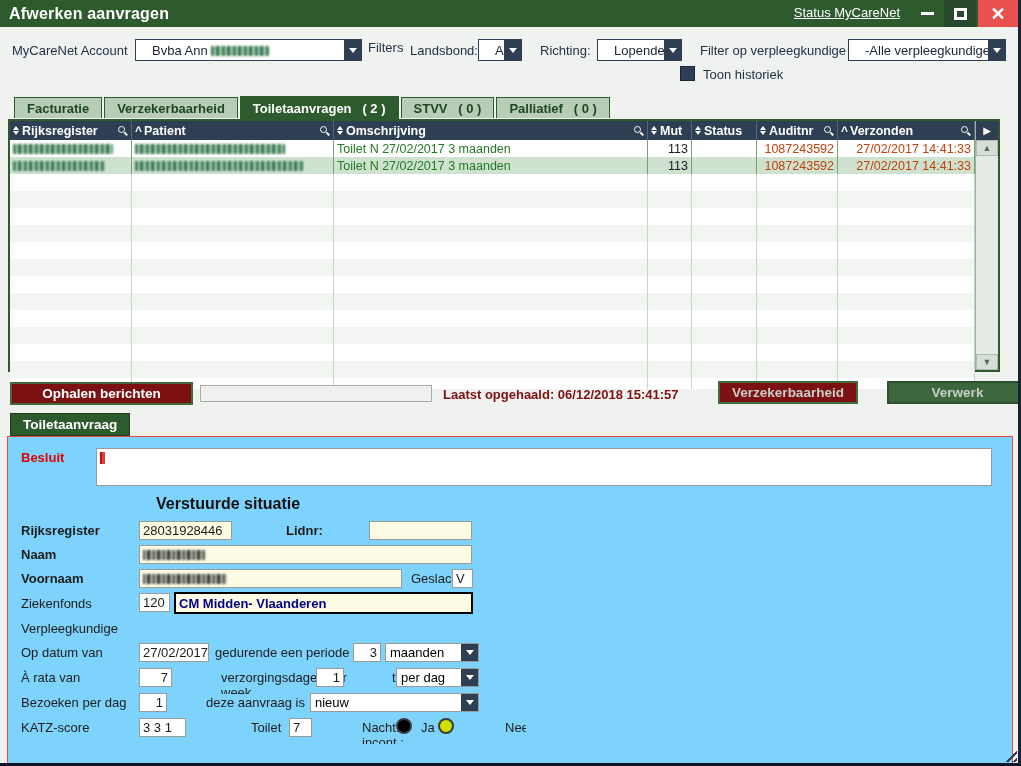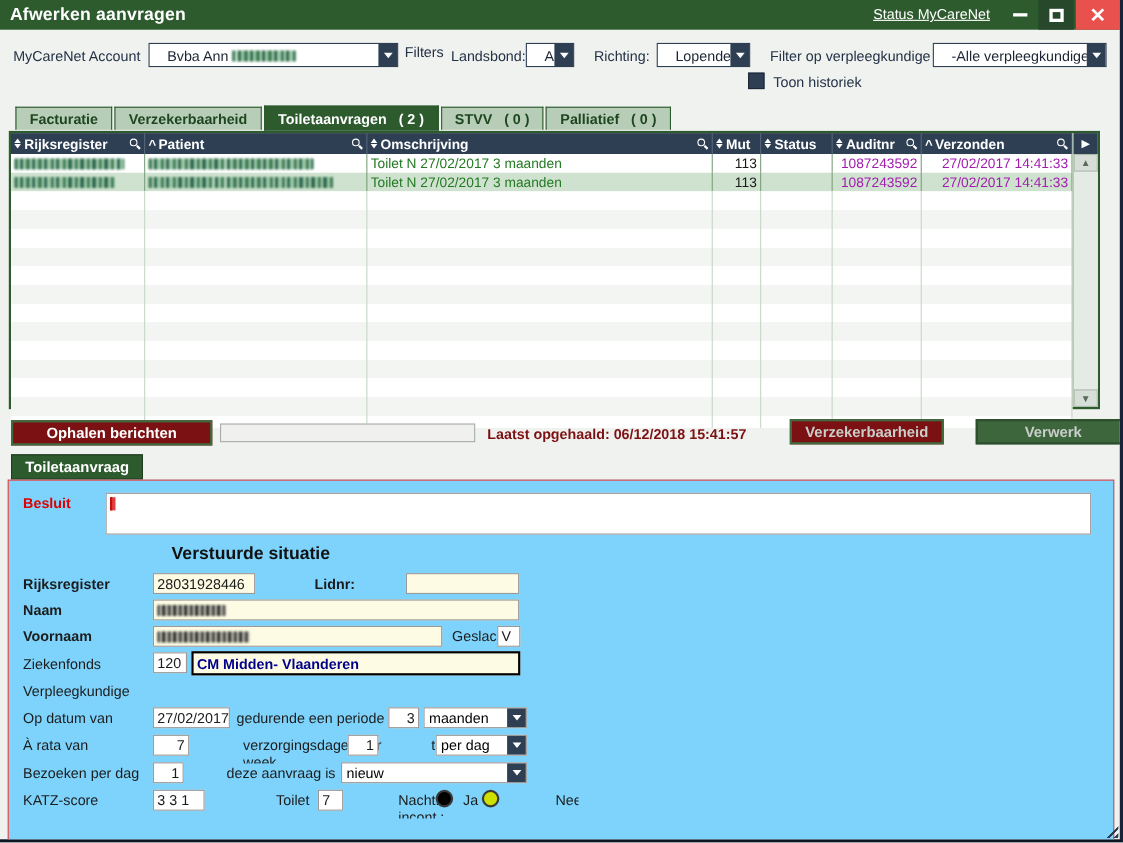--- a/index.html
+++ b/index.html
@@ -47,21 +47,21 @@
   .sorticon .up { border-bottom:4px solid #fff; }
   .sorticon .dn { border-top:4px solid #fff; }
   .mag { width:10px; height:10px; position:relative; display:inline-block; flex:none; }
   .mag::before { content:""; position:absolute; width:5px; height:5px; border:1.5px solid #fff; border-radius:50%; left:0; top:0; }
   .mag::after { content:""; position:absolute; width:4px; height:1.5px; background:#fff; transform:rotate(45deg); left:6px; top:7.5px; }
   .trow { display:flex; height:17px; width:965px; font-size:12.5px; }
   .trow.sel { background:#cfe2cf; }
   .td { border-right:1px solid #7aa07a; padding:0 3px; display:flex; align-items:center; overflow:hidden; white-space:nowrap; }
   .td.green { color:#237a23; }
   .td.rnum { justify-content:flex-end; color:#1a1a1a; }
-  .td.rgreen { justify-content:flex-end; color:#a21caf; }
+  .td.rgreen { justify-content:flex-end; color:#c2410c; }
   .fillarea { position:relative; width:965px; height:215px;
     background:repeating-linear-gradient(180deg,#ffffff 0 17px,#f2f5f2 17px 34px); display:flex; }
   .fillcol { border-right:1px solid #c6d6c6; height:100%; }
   
   .c0{width:122px}.c1{width:202px}.c2{width:314px}.c3{width:44px}.c4{width:65px}.c5{width:81px}.c6{width:137px}
   .vscroll { position:absolute; right:0; top:0; bottom:0; width:23px; display:flex; flex-direction:column; background:#e4eae4; border-left:1px solid #9ab49a; }
   .vs-head { height:19px; background:#2e3f54; color:#fff; font-size:10px; display:flex; align-items:center; justify-content:center; }
   .vs-btn { height:16px; background:#d7ddd7; border:1px solid #aebcae; color:#5a6a5a; font-size:9px; display:flex; align-items:center; justify-content:center; }
   .vs-track { flex:1; }
   

